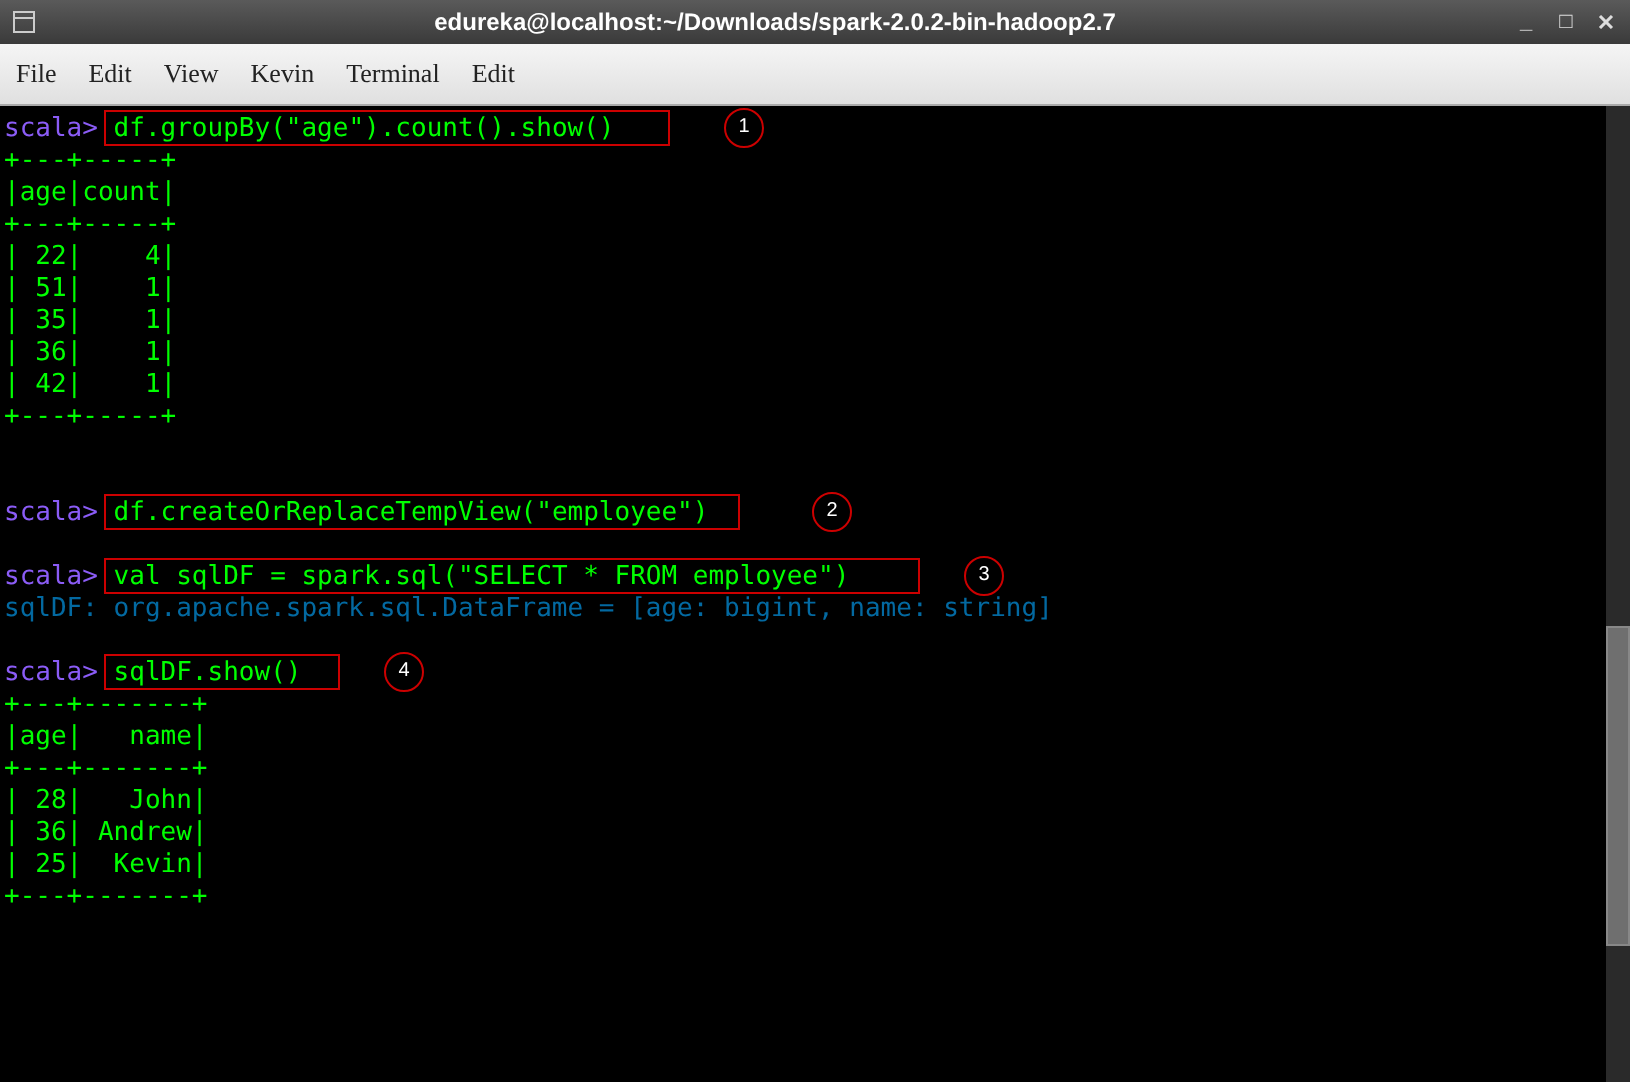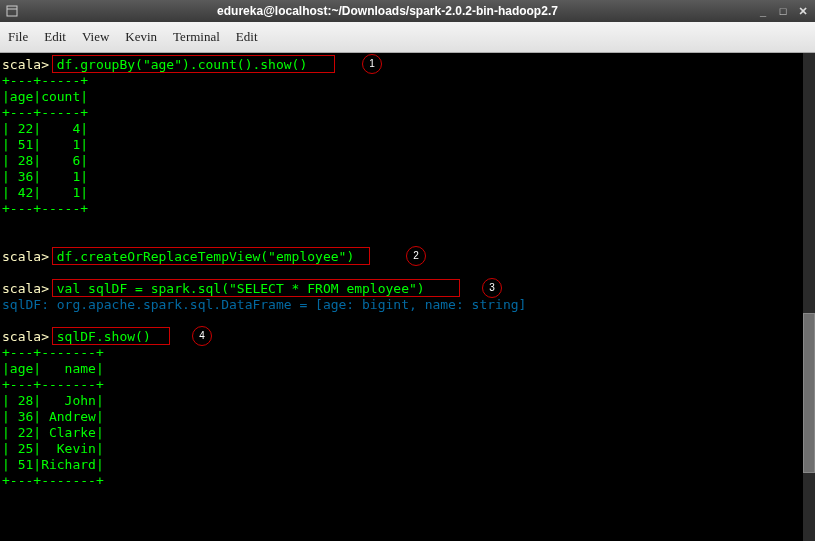--- a/index.html
+++ b/index.html
@@ -52,21 +52,21 @@
     color: #00ff00;
     font-family: "DejaVu Sans Mono", monospace;
     font-size: 13px;
     line-height: 16px;
     padding: 4px 2px;
     height: calc(541px - 22px - 24px);
     position: relative;
     overflow: hidden;
   }
   .line { white-space: pre; height: 16px; }
-  .prompt { color: #fef9c3; }
+  .prompt { color: #8b5cf6; }
   .cmd { color: #00ff00; }
   .output-dim { color: #0369a1; }
   .box {
     position: absolute;
     border: 1.5px solid #cc0000;
     pointer-events: none;
   }
   .circle {
     position: absolute;
     width: 20px; height: 20px;
@@ -123,40 +123,38 @@
   <span>Edit</span>
 </div>
 
 <div class="terminal">
   <div class="line"><span class="prompt">scala&gt; </span><span class="cmd">df.groupBy("age").count().show()</span></div>
   <div class="line">+---+-----+</div>
   <div class="line">|age|count|</div>
   <div class="line">+---+-----+</div>
   <div class="line">| 22|    4|</div>
   <div class="line">| 51|    1|</div>
-  <div class="line">| 28|    6|</div>
+  <div class="line">| 35|    1|</div>
   <div class="line">| 36|    1|</div>
   <div class="line">| 42|    1|</div>
   <div class="line">+---+-----+</div>
   <div class="line"></div>
   <div class="line"></div>
   <div class="line"><span class="prompt">scala&gt; </span><span class="cmd">df.createOrReplaceTempView("employee")</span></div>
   <div class="line"></div>
   <div class="line"><span class="prompt">scala&gt; </span><span class="cmd">val sqlDF = spark.sql("SELECT * FROM employee")</span></div>
   <div class="line output-dim">sqlDF: org.apache.spark.sql.DataFrame = [age: bigint, name: string]</div>
   <div class="line"></div>
   <div class="line"><span class="prompt">scala&gt; </span><span class="cmd">sqlDF.show()</span></div>
   <div class="line">+---+-------+</div>
   <div class="line">|age|   name|</div>
   <div class="line">+---+-------+</div>
   <div class="line">| 28|   John|</div>
   <div class="line">| 36| Andrew|</div>
-  <div class="line">| 22| Clarke|</div>
   <div class="line">| 25|  Kevin|</div>
-  <div class="line">| 51|Richard|</div>
   <div class="line">+---+-------+</div>
 
   <div class="box" style="left:52px; top:2px; width:283px; height:18px;"></div>
   <div class="circle" style="left:362px; top:1px;">
       <span>1</span>
     </div>
 
   <div class="box" style="left:52px; top:194px; width:318px; height:18px;"></div>
   <div class="circle" style="left:406px; top:193px;">
       <span>2</span>

